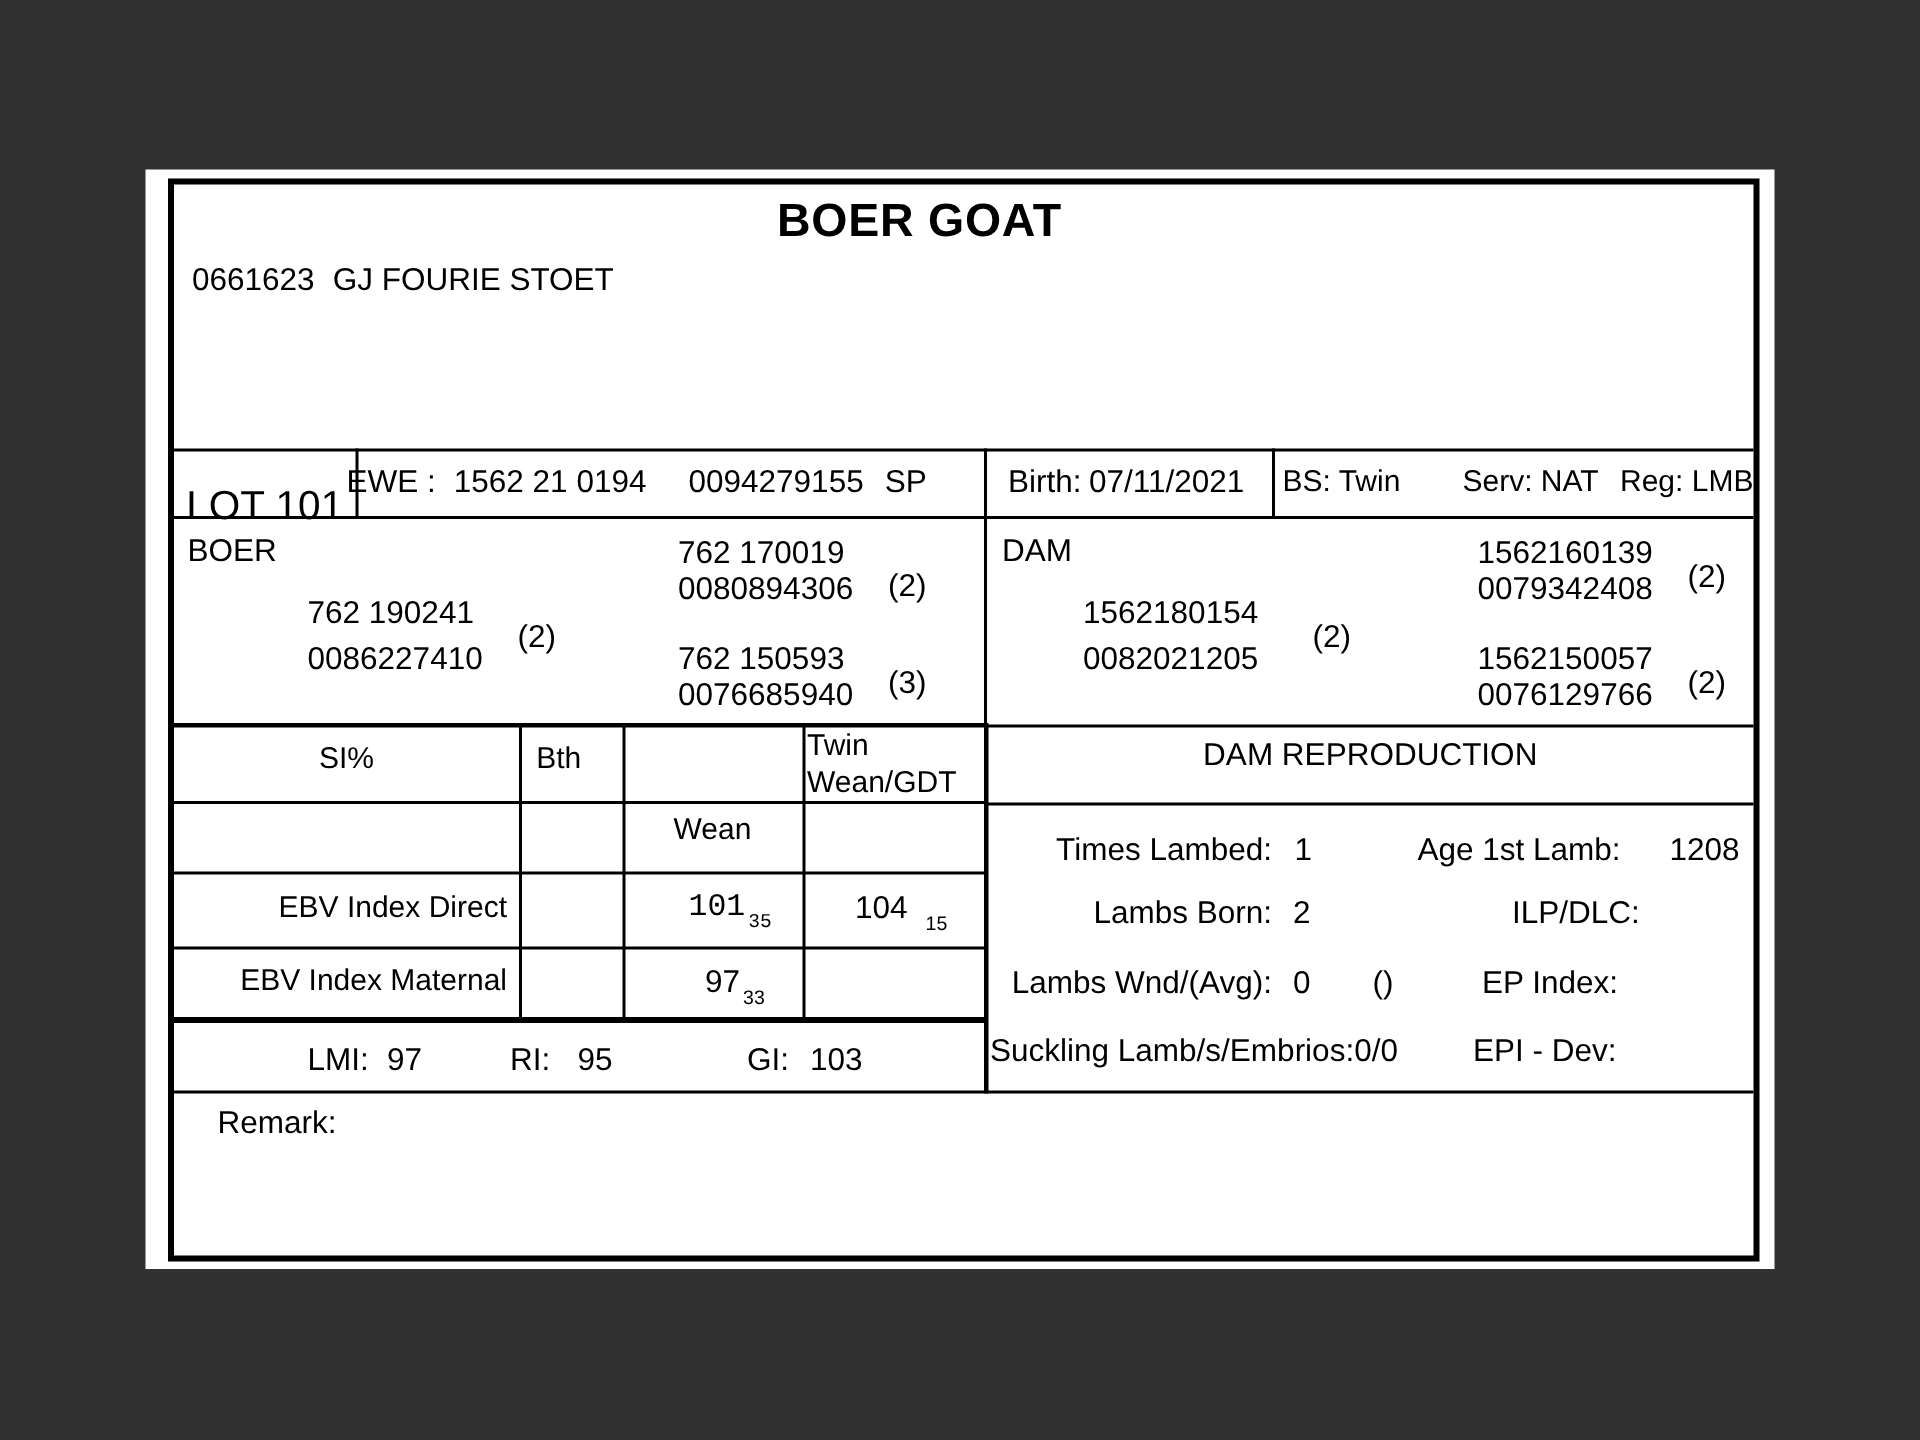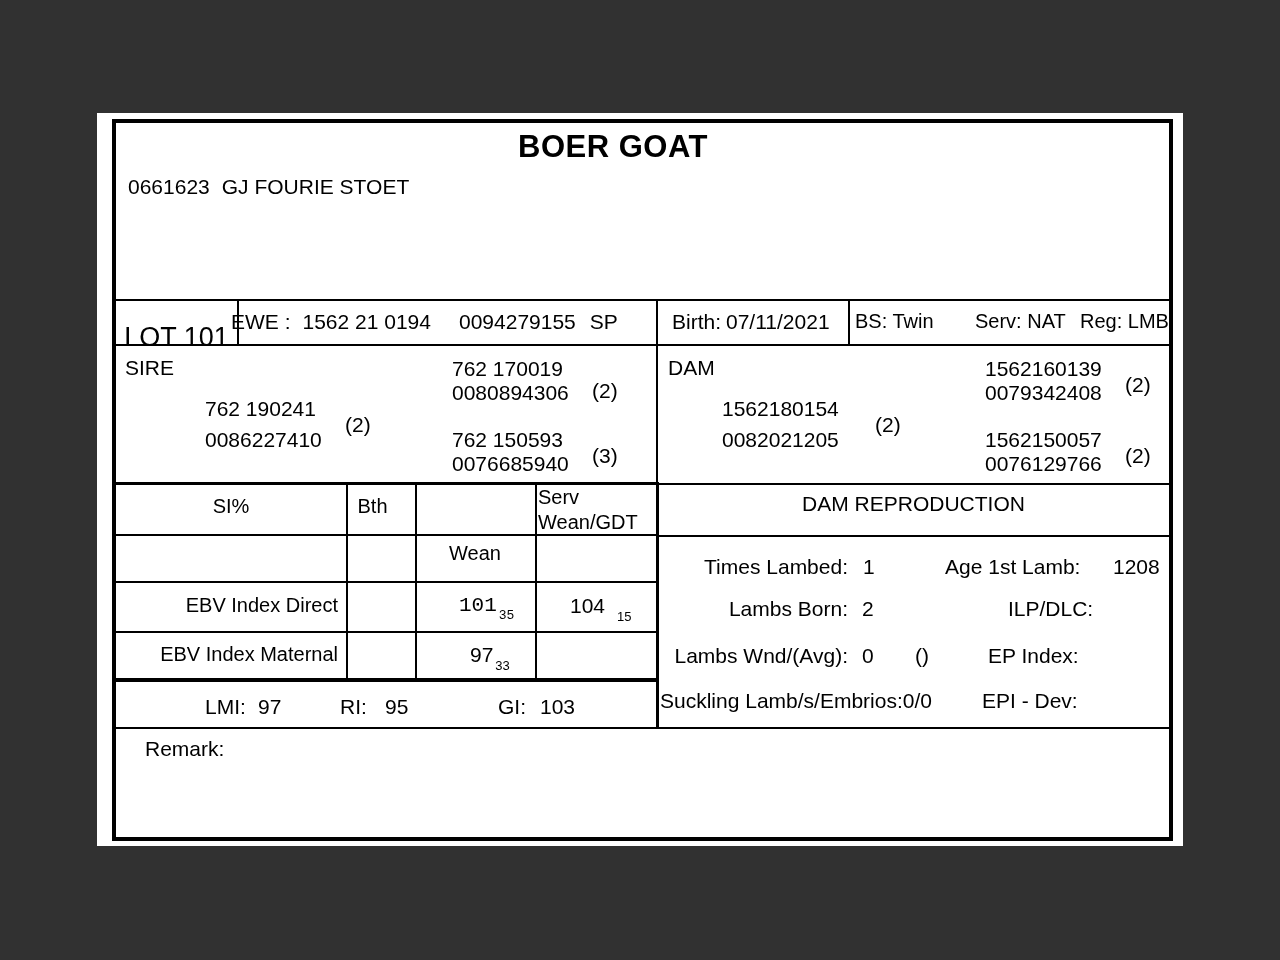--- a/index.html
+++ b/index.html
@@ -84,21 +84,21 @@
   <div class="abs t21 cell-center" style="left:575px; top:186px; height:45px;">
     <span>Birth:</span>
     <span style="width:5px;"></span>
     <span>07/11/2021</span>
   </div>
 
   <div class="abs t20 cell-center" style="left:758px; top:186px; height:45px;">BS: Twin</div>
   <div class="abs t20 cell-center" style="left:878px; top:186px; height:45px;">Serv: NAT</div>
   <div class="abs t20 cell-center" style="left:983px; top:186px; height:45px;">Reg: LMB</div>
 
-  <div class="abs t21" style="left:28px; top:243px;">SIRE</div>
+  <div class="abs t21" style="left:28px; top:243px;">BOER</div>
   <div class="abs t21" style="left:108px; top:284px;">762 190241</div>
   <div class="abs t21" style="left:108px; top:315px;">0086227410</div>
   <div class="abs t21" style="left:248px; top:300px;">(2)</div>
 
   <div class="abs t21" style="left:355px; top:244px;">762 170019</div>
   <div class="abs t21" style="left:355px; top:268px;">0080894306</div>
   <div class="abs t21" style="left:495px; top:266px;">(2)</div>
 
   <div class="abs t21" style="left:355px; top:315px;">762 150593</div>
   <div class="abs t21" style="left:355px; top:339px;">0076685940</div>
@@ -113,21 +113,21 @@
   <div class="abs t21" style="left:888px; top:268px;">0079342408</div>
   <div class="abs t21" style="left:1028px; top:260px;">(2)</div>
 
   <div class="abs t21" style="left:888px; top:315px;">1562150057</div>
   <div class="abs t21" style="left:888px; top:339px;">0076129766</div>
   <div class="abs t21" style="left:1028px; top:331px;">(2)</div>
 
   <div class="abs t20 center" style="left:19px; top:382px; width:230px;">SI%</div>
   <div class="abs t20 center" style="left:249px; top:382px; width:53px;">Bth</div>
   <div class="abs t20 center" style="left:318px; top:382px; width:120px;margin-top:47px;">Wean</div>
-  <div class="abs t20" style="left:441px; top:373px;">Serv</div>
+  <div class="abs t20" style="left:441px; top:373px;">Twin</div>
   <div class="abs t20" style="left:441px; top:398px;">Wean/GDT</div>
 
   <div class="abs t20 right" style="left:19px; top:481px; width:222px;">EBV Index Direct</div>
   <div class="abs t20 right" style="left:19px; top:530px; width:222px;">EBV Index Maternal</div>
 
   <div class="abs t21" style="left:362px; top:481px;font-family:Liberation Mono, monospace;">
     <span>101</span><span class="sub">35</span>
   </div>
   <div class="abs t21" style="left:473px; top:481px;">
     <span>104</span><span class="sub sub-gap">15</span>

